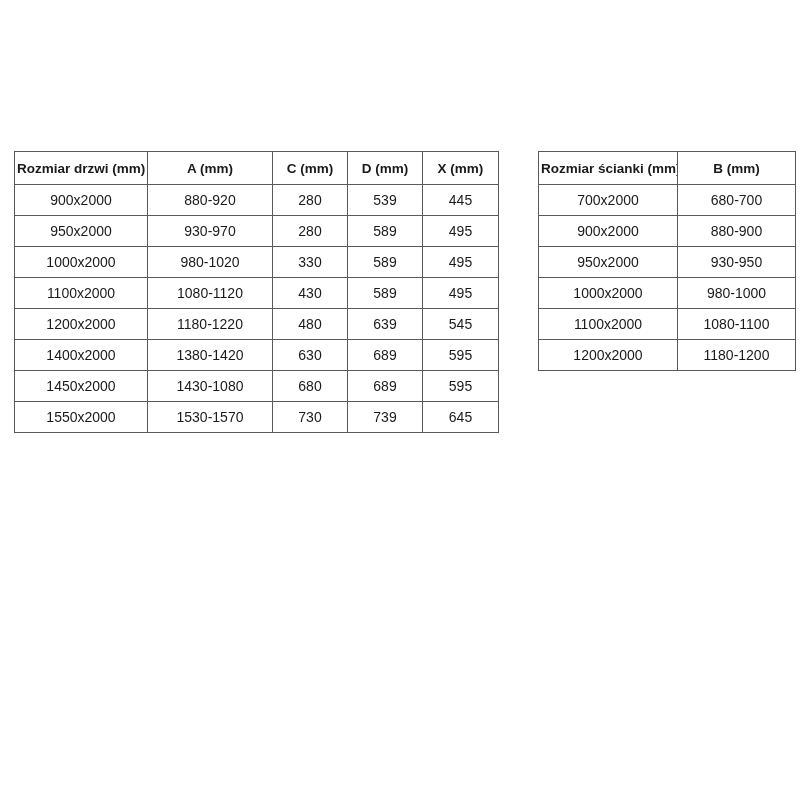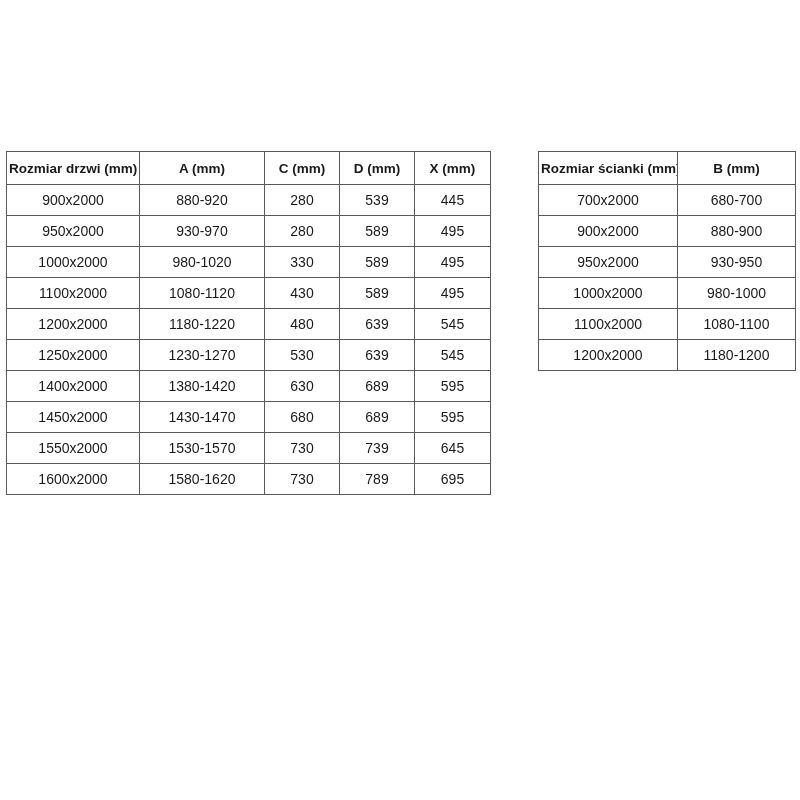--- a/index.html
+++ b/index.html
@@ -32,21 +32,21 @@
   .spec-table th {
     font-weight: bold;
     height: 32px;
     font-size: 13.5px;
   }
   .spec-table td {
     font-weight: normal;
     height: 30px;
   }
   #door-table {
-    left: 6px;
+    left: 14px;
     top: 151px;
     width: 484px;
   }
   #door-table col:nth-child(1) { width: 133px; }
   #door-table col:nth-child(2) { width: 125px; }
   #door-table col:nth-child(3) { width: 75px; }
   #door-table col:nth-child(4) { width: 75px; }
   #door-table col:nth-child(5) { width: 76px; }
   #wall-table {
     left: 538px;
@@ -106,53 +106,39 @@
         <td>495</td>
       </tr>
       <tr>
         <td>1200x2000</td>
         <td>1180-1220</td>
         <td>480</td>
         <td>639</td>
         <td>545</td>
       </tr>
       <tr>
-        <td>1250x2000</td>
-        <td>1230-1270</td>
-        <td>530</td>
-        <td>639</td>
-        <td>545</td>
-      </tr>
-      <tr>
         <td>1400x2000</td>
         <td>1380-1420</td>
         <td>630</td>
         <td>689</td>
         <td>595</td>
       </tr>
       <tr>
         <td>1450x2000</td>
-        <td>1430-1470</td>
+        <td>1430-1080</td>
         <td>680</td>
         <td>689</td>
         <td>595</td>
       </tr>
       <tr>
         <td>1550x2000</td>
         <td>1530-1570</td>
         <td>730</td>
         <td>739</td>
         <td>645</td>
-      </tr>
-      <tr>
-        <td>1600x2000</td>
-        <td>1580-1620</td>
-        <td>730</td>
-        <td>789</td>
-        <td>695</td>
       </tr>
     </tbody>
 </table>
 
 <table id="wall-table" class="spec-table">
   <colgroup>
       <col>
       <col>
     </colgroup>
   <thead>

